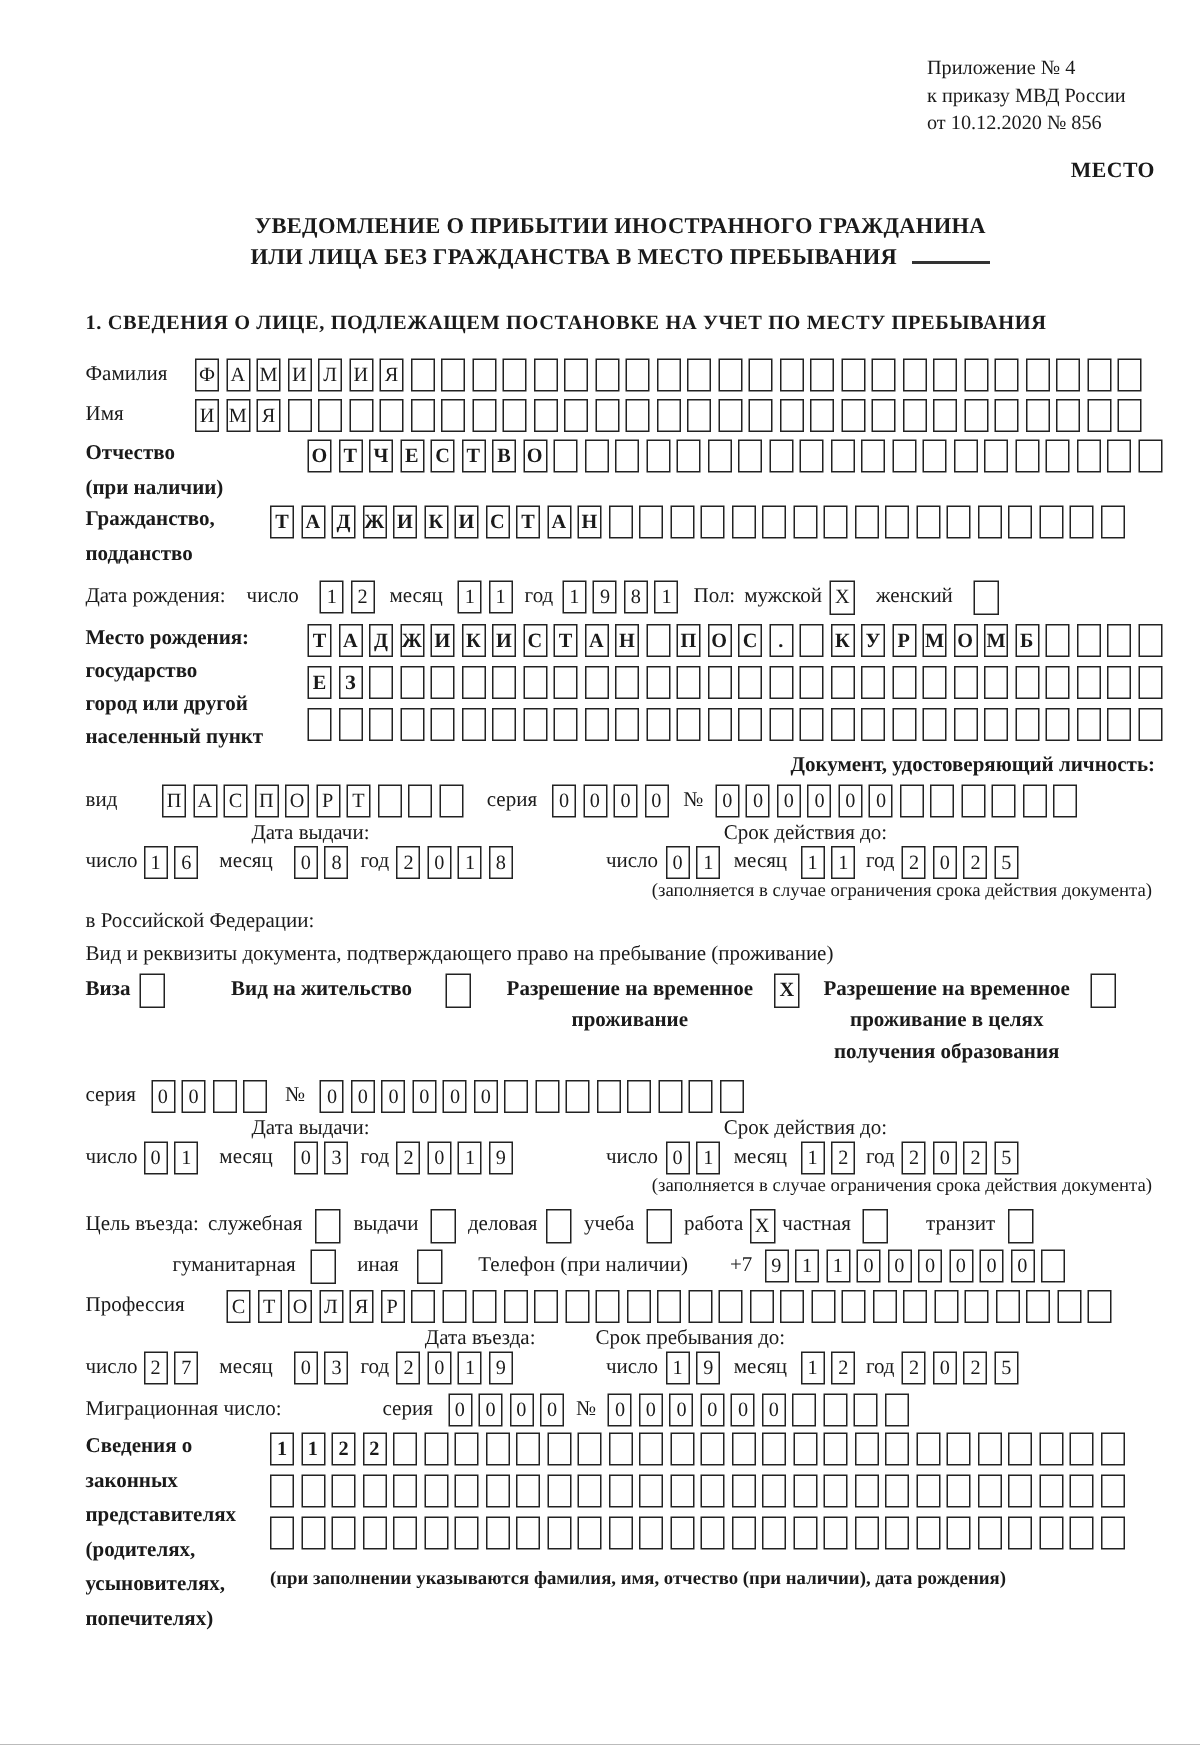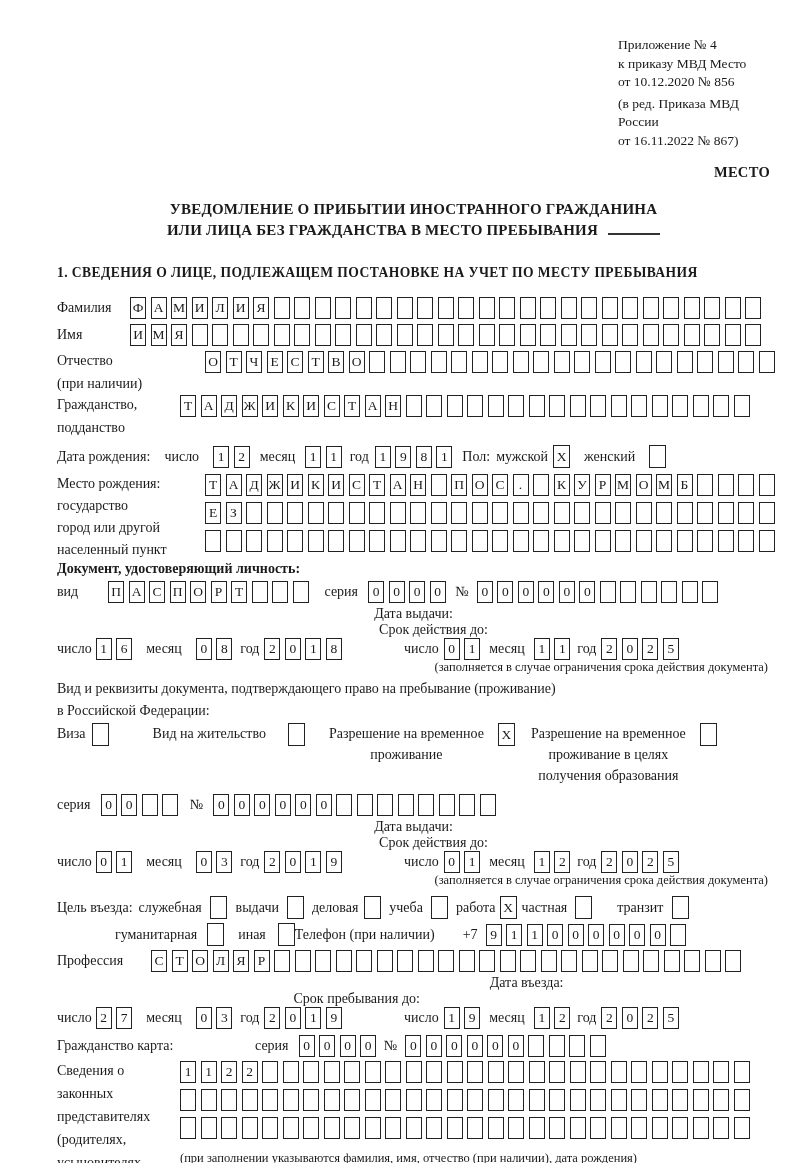--- a/index.html
+++ b/index.html
@@ -8,48 +8,44 @@
     font-family:"Liberation Serif","DejaVu Serif",serif;color:#1a1a1a;
     box-sizing:border-box;padding:36px 30px 10px 57px;overflow:hidden;position:relative;
   }
   .top-right{margin-left:561px;font-size:13.5px;line-height:18.5px;}
   .top-right .part2{margin-top:3px;}
   .forma{text-align:right;font-weight:bold;font-size:14.5px;margin-top:14px;letter-spacing:.3px;}
   .title{text-align:center;font-weight:bold;font-size:15px;line-height:21px;margin-top:18px;letter-spacing:.2px;}
   .title-underline{display:inline-block;width:52px;border-bottom:2px solid #333;height:12px;margin-left:10px;}
   .section-heading{font-weight:bold;font-size:13.6px;margin-top:24px;letter-spacing:.4px;}
   .row{display:flex;align-items:center;}
-  .row-top{display:flex;align-items:flex-start;}
+  .row-top{display:flex;align-items:flex-start;font-weight:bold;}
   .lbl{font-size:14px;flex:none;}
   .lbl2{font-size:14px;line-height:19px;flex:none;}
   .boxes{display:inline-flex;gap:4.5px;flex:none;}
   .box{box-sizing:border-box;width:16px;height:22px;border:1.6px solid #222;display:inline-flex;
        align-items:center;justify-content:center;font-size:13.5px;flex:none;background:#fff;}
   .checkbox .box{width:17px;height:23px;}
   .stack{display:flex;flex-direction:column;gap:6px;}
-  .center-bold{text-align:left;font-weight:bold;font-size:14px;}
+  .center-bold{text-align:right;font-weight:bold;font-size:14px;}
   .small-note{font-size:12.5px;}
   .opt{display:flex;align-items:flex-start;gap:6px;}
   .opt .optlines{font-size:14px;line-height:21px;text-align:center;}
-  .mt2{margin-top:2px;}.mt3{margin-top:3px;flex-direction:column;}.mt4{margin-top:4px;}.mt5{margin-top:5px;}
+  .mt2{margin-top:2px;}.mt3{margin-top:3px;}.mt4{margin-top:4px;}.mt5{margin-top:5px;}
   .mt6{margin-top:6px;}.mt8{margin-top:8px;text-align:center;}.mt16{margin-top:16px;}
 </style>
 </head>
 <body>
 
 <div class="page">
 
   <div class="top-right">
     <div>Приложение № 4</div>
-    <div>к приказу МВД Место</div>
+    <div>к приказу МВД России</div>
     <div>от 10.12.2020 № 856</div>
-    <div class="part2">
-      <div>(в ред. Приказа МВД России</div>
-      <div>от 16.11.2022 № 867)</div>
-    </div>
   </div>
   <div class="forma">МЕСТО</div>
 
   <div class="title">
     <div>УВЕДОМЛЕНИЕ О ПРИБЫТИИ ИНОСТРАННОГО ГРАЖДАНИНА</div>
     <div><span>ИЛИ ЛИЦА БЕЗ ГРАЖДАНСТВА В МЕСТО ПРЕБЫВАНИЯ</span><span class="title-underline"></span></div>
   </div>
 
   <div class="section-heading">1. СВЕДЕНИЯ О ЛИЦЕ, ПОДЛЕЖАЩЕМ ПОСТАНОВКЕ НА УЧЕТ ПО МЕСТУ ПРЕБЫВАНИЯ</div>
 
@@ -409,22 +405,22 @@
     <span class="boxes" style="margin-left:5px">
         <span class="box">2</span>
         <span class="box">0</span>
         <span class="box">2</span>
         <span class="box">5</span>
       </span>
   </div>
 
   <div class="small-note" style="text-align:right;margin-right:2px">(заполняется в случае ограничения срока действия документа)</div>
 
+  <div class="lbl mt6">в Российской Федерации:</div>
   <div class="lbl mt6">Вид и реквизиты документа, подтверждающего право на пребывание (проживание)</div>
-  <div class="lbl mt6">в Российской Федерации:</div>
 
   <div class="row-top mt4">
     <span class="opt">
       <span class="optlines">Виза</span>
       <span class="boxes checkbox">
           <span class="box"></span>
         </span>
     </span>
     <span class="opt" style="margin-left:44px">
       <span class="optlines">Вид на жительство</span>
@@ -558,21 +554,21 @@
 
   <div class="row mt4">
     <span class="lbl" style="margin-left:58px">гуманитарная</span>
     <span class="boxes checkbox" style="margin-left:10px">
         <span class="box"></span>
       </span>
     <span class="lbl" style="margin-left:14px">иная</span>
     <span class="boxes checkbox" style="margin-left:12px">
         <span class="box"></span>
       </span>
-    <span class="lbl" style="">Телефон (при наличии)</span>
+    <span class="lbl" style="margin-left:24px">Телефон (при наличии)</span>
     <span class="lbl" style="margin-left:28px">+7</span>
     <span class="boxes" style="margin-left:8px">
         <span class="box">9</span>
         <span class="box">1</span>
         <span class="box">1</span>
         <span class="box">0</span>
         <span class="box">0</span>
         <span class="box">0</span>
         <span class="box">0</span>
         <span class="box">0</span>
@@ -652,21 +648,21 @@
     <span class="lbl" style="margin-left:7px">год</span>
     <span class="boxes" style="margin-left:5px">
         <span class="box">2</span>
         <span class="box">0</span>
         <span class="box">2</span>
         <span class="box">5</span>
       </span>
   </div>
 
   <div class="row mt6">
-    <span class="lbl" style="width:198px">Гражданство карта:</span>
+    <span class="lbl" style="width:198px">Миграционная число:</span>
     <span class="lbl">серия</span>
     <span class="boxes" style="margin-left:10px">
         <span class="box">0</span>
         <span class="box">0</span>
         <span class="box">0</span>
         <span class="box">0</span>
       </span>
     <span class="lbl" style="margin-left:8px">№</span>
     <span class="boxes" style="margin-left:8px">
         <span class="box">0</span>

